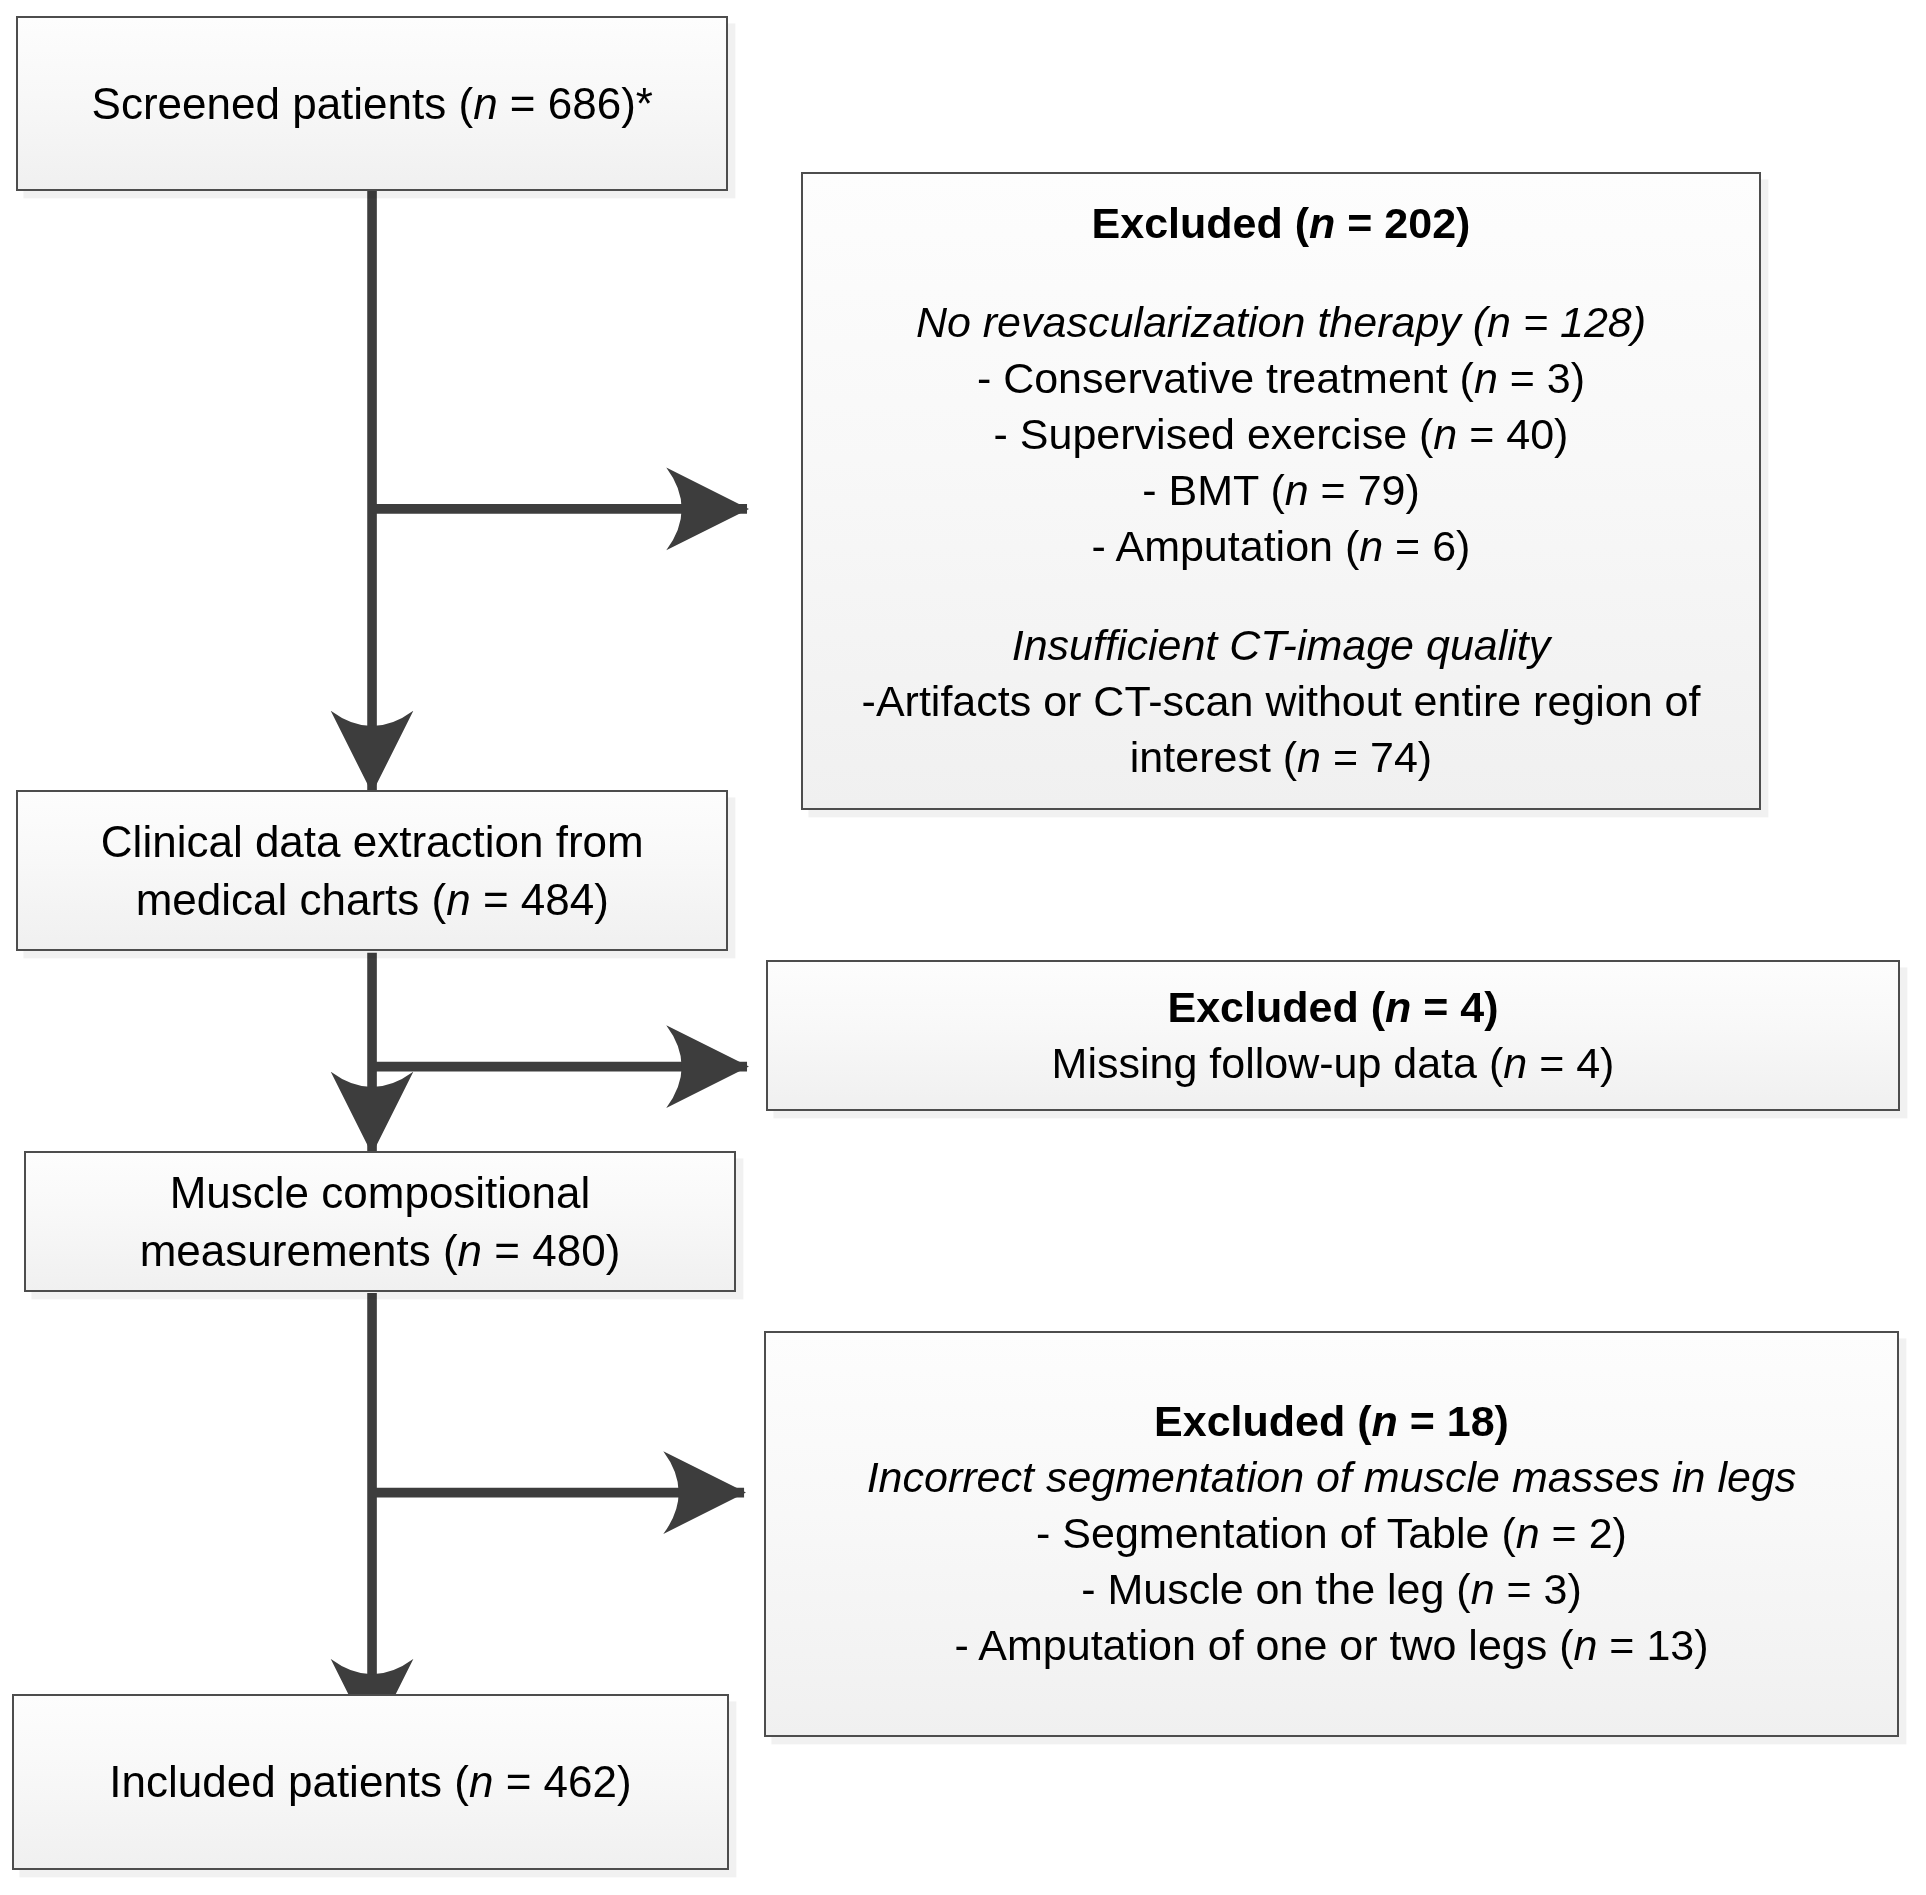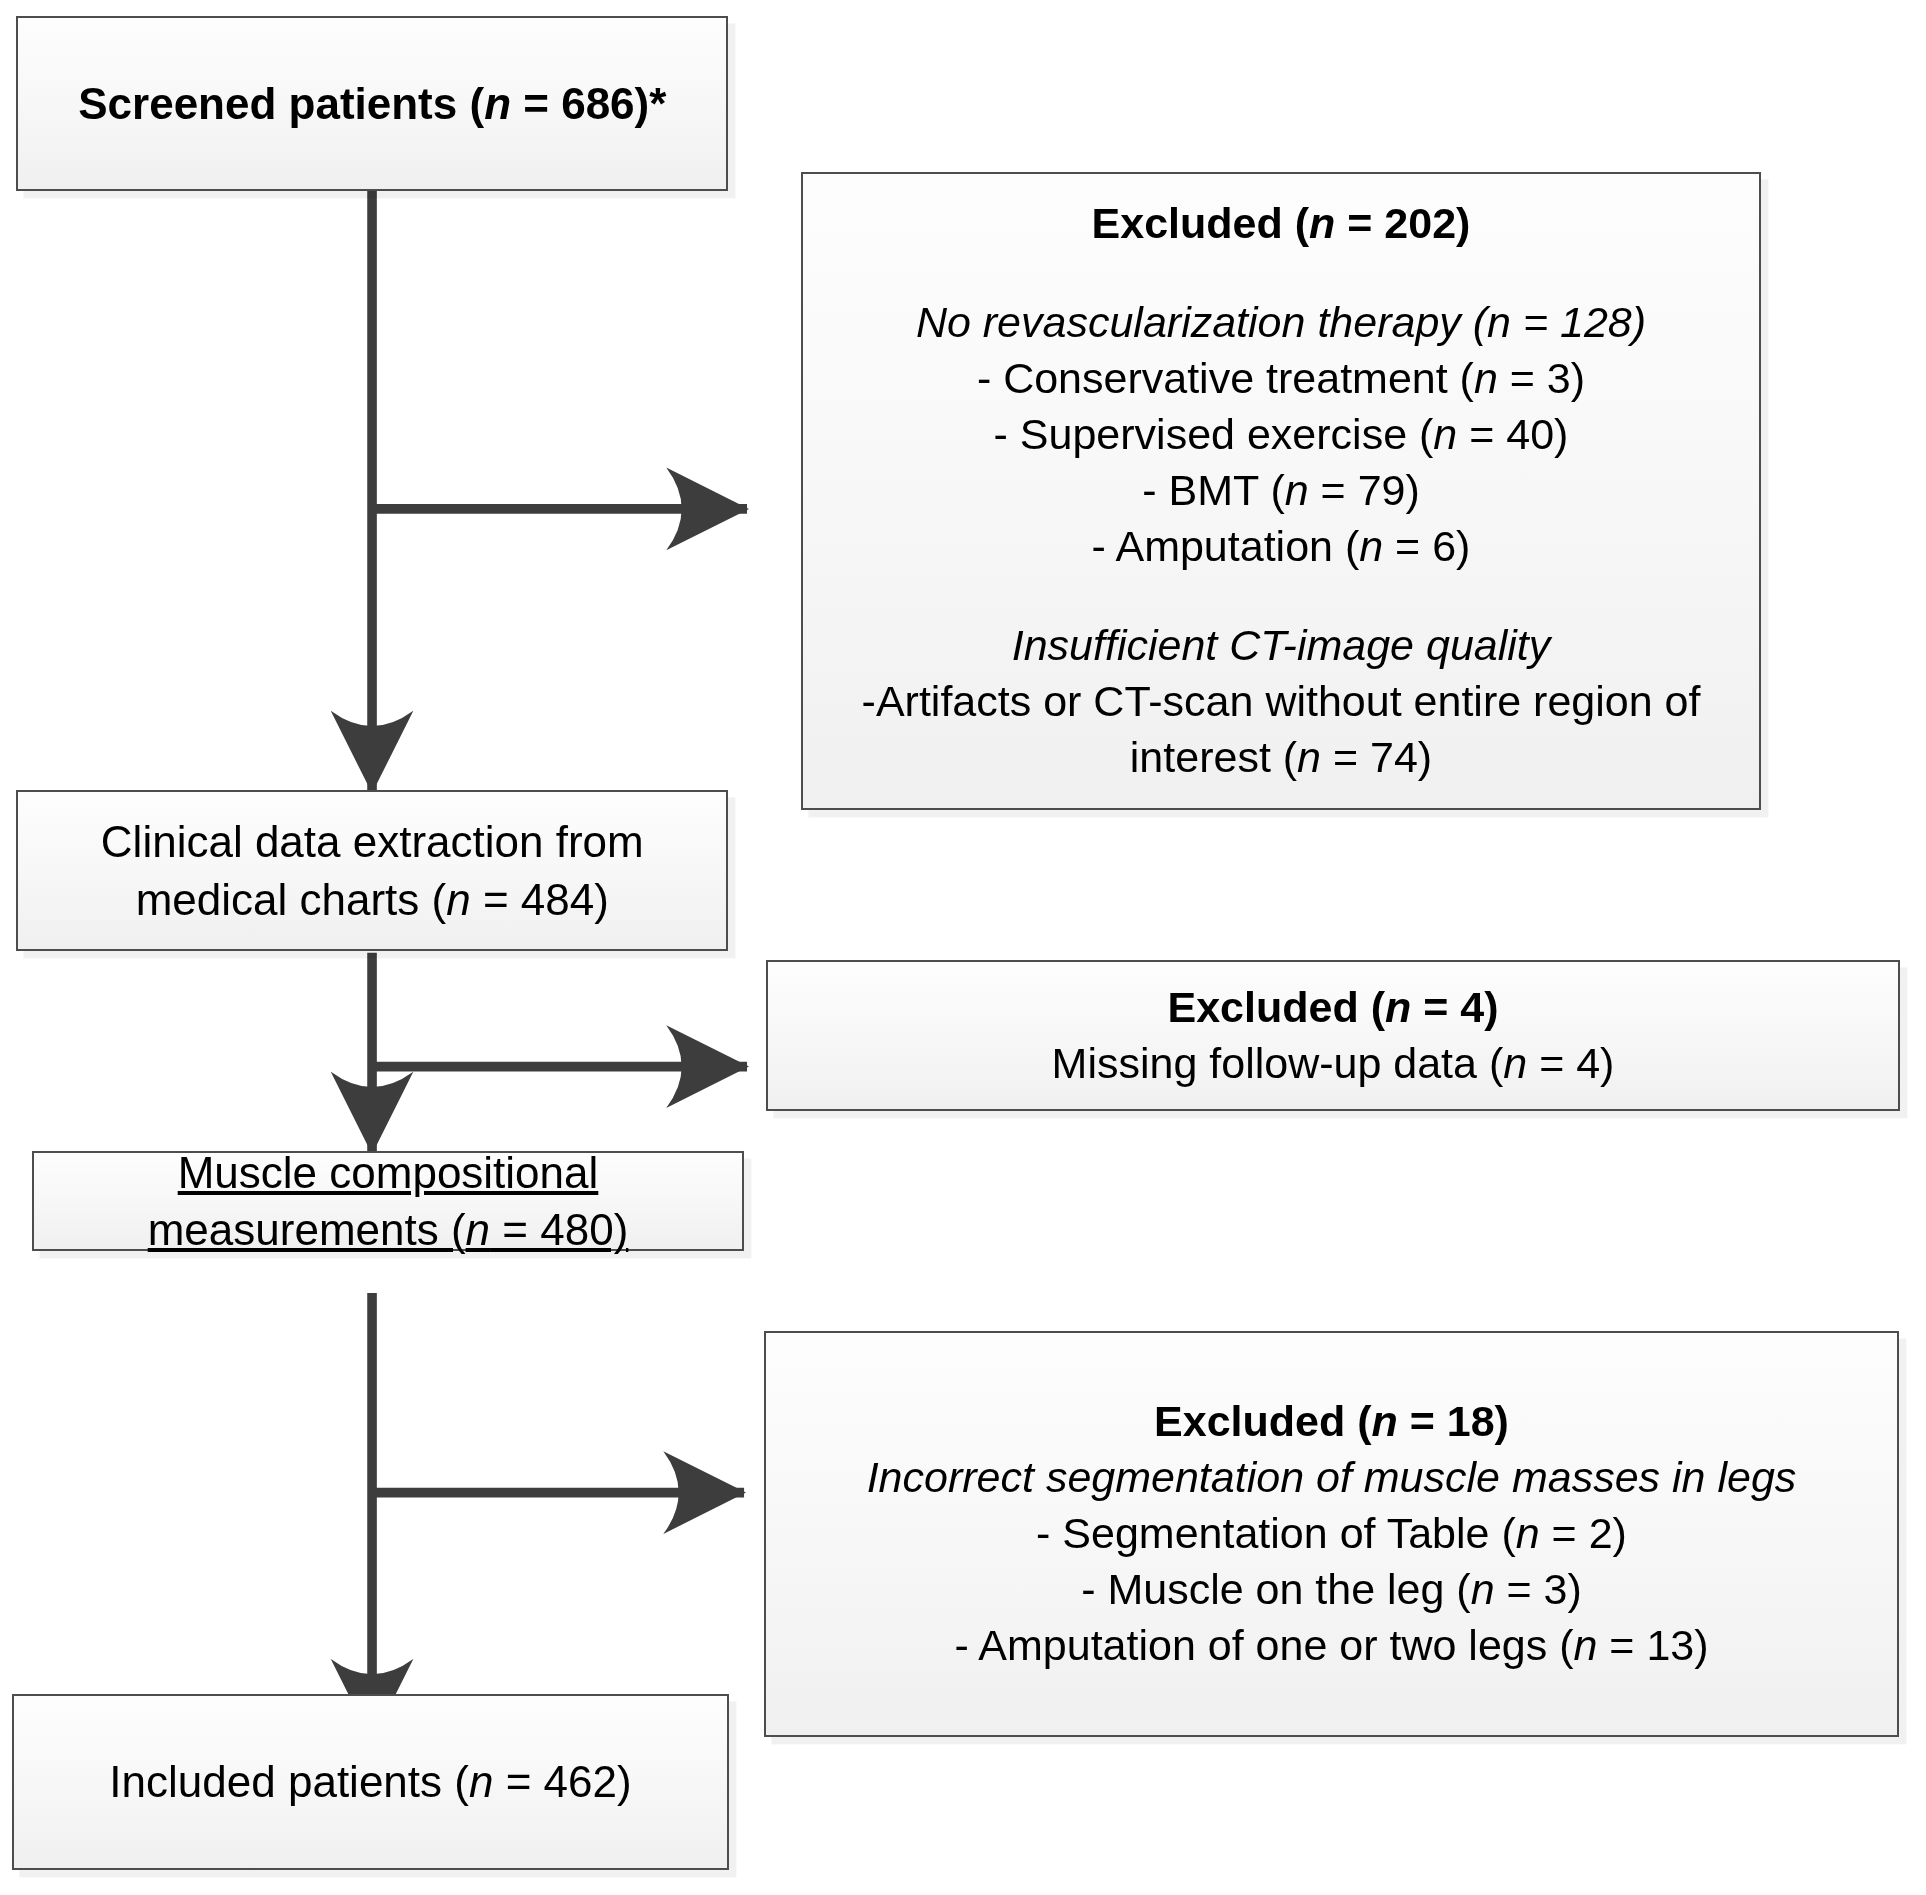--- a/index.html
+++ b/index.html
@@ -82,21 +82,21 @@
 
     <g>
       <path d="M503,1748 L503,2352" stroke="#3d3d3d" stroke-width="13" fill="none" marker-end="url(#ah)"></path>
     </g>
 
     <g>
       <path d="M503,2018 L1006,2018" stroke="#3d3d3d" stroke-width="13" fill="none" marker-end="url(#ah)"></path>
     </g>
   </svg>
 
-  <div class="node" style="left:16.3px; top:16.3px; width:712px; height:175px;font-weight:bold;">
+  <div class="node" style="left:16.3px; top:16.3px; width:712px; height:175px;">
     <div class="txt lbl-lg">
       <span>Screened patients  (</span><span class="n">n</span><span> = 686)*</span>
     </div>
   </div>
 
   <div class="node" style="left:801px; top:172px; width:960px; height:638px;">
     <div class="txt lbl-md">
       <span class="line bold"><span>Excluded (</span><span class="n">n</span><span> = 202)</span></span>
       <span class="gap"></span>
       <span class="line ital"><span>No revascularization therapy (</span><span>n</span><span> = 128)</span></span>
@@ -118,21 +118,21 @@
     </div>
   </div>
 
   <div class="node" style="left:766px; top:960px; width:1134px; height:151px;">
     <div class="txt lbl-md">
       <span class="line bold"><span>Excluded (</span><span class="n">n</span><span> = 4)</span></span>
       <span class="line"><span>Missing follow-up data (</span><span class="n">n</span><span> = 4)</span></span>
     </div>
   </div>
 
-  <div class="node" style="left:32px; top:1151px; width:712px; height:100px;text-decoration:underline;">
+  <div class="node" style="left:24px; top:1151px; width:712px; height:141px;">
     <div class="txt lbl-lg">
       <span class="line">Muscle compositional</span>
       <span class="line"><span>measurements (</span><span class="n">n</span><span> = 480)</span></span>
     </div>
   </div>
 
   <div class="node" style="left:764px; top:1331px; width:1135px; height:406px;">
     <div class="txt lbl-md">
       <span class="line bold"><span>Excluded (</span><span class="n">n</span><span> = 18)</span></span>
       <span class="line ital">Incorrect segmentation of muscle masses in legs</span>

